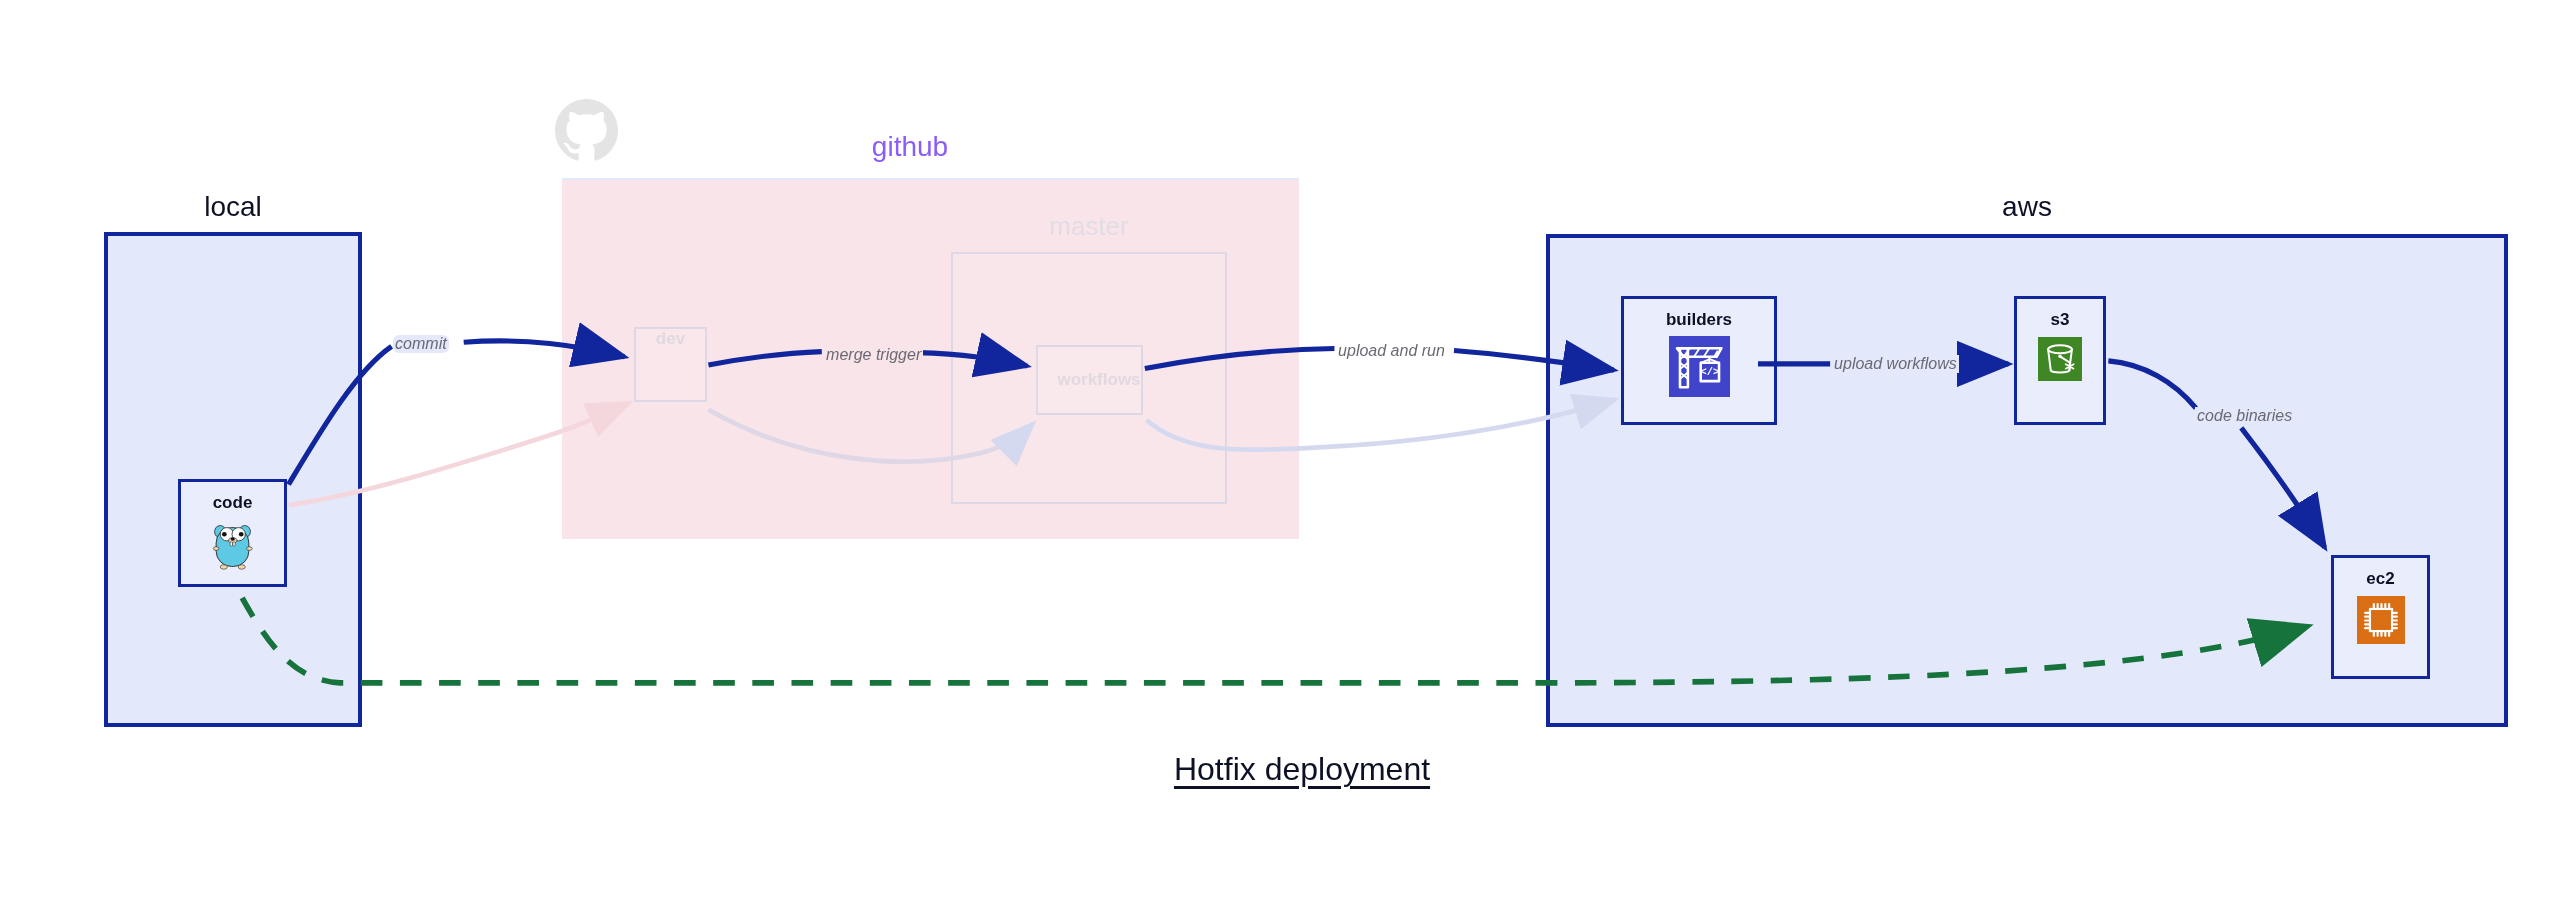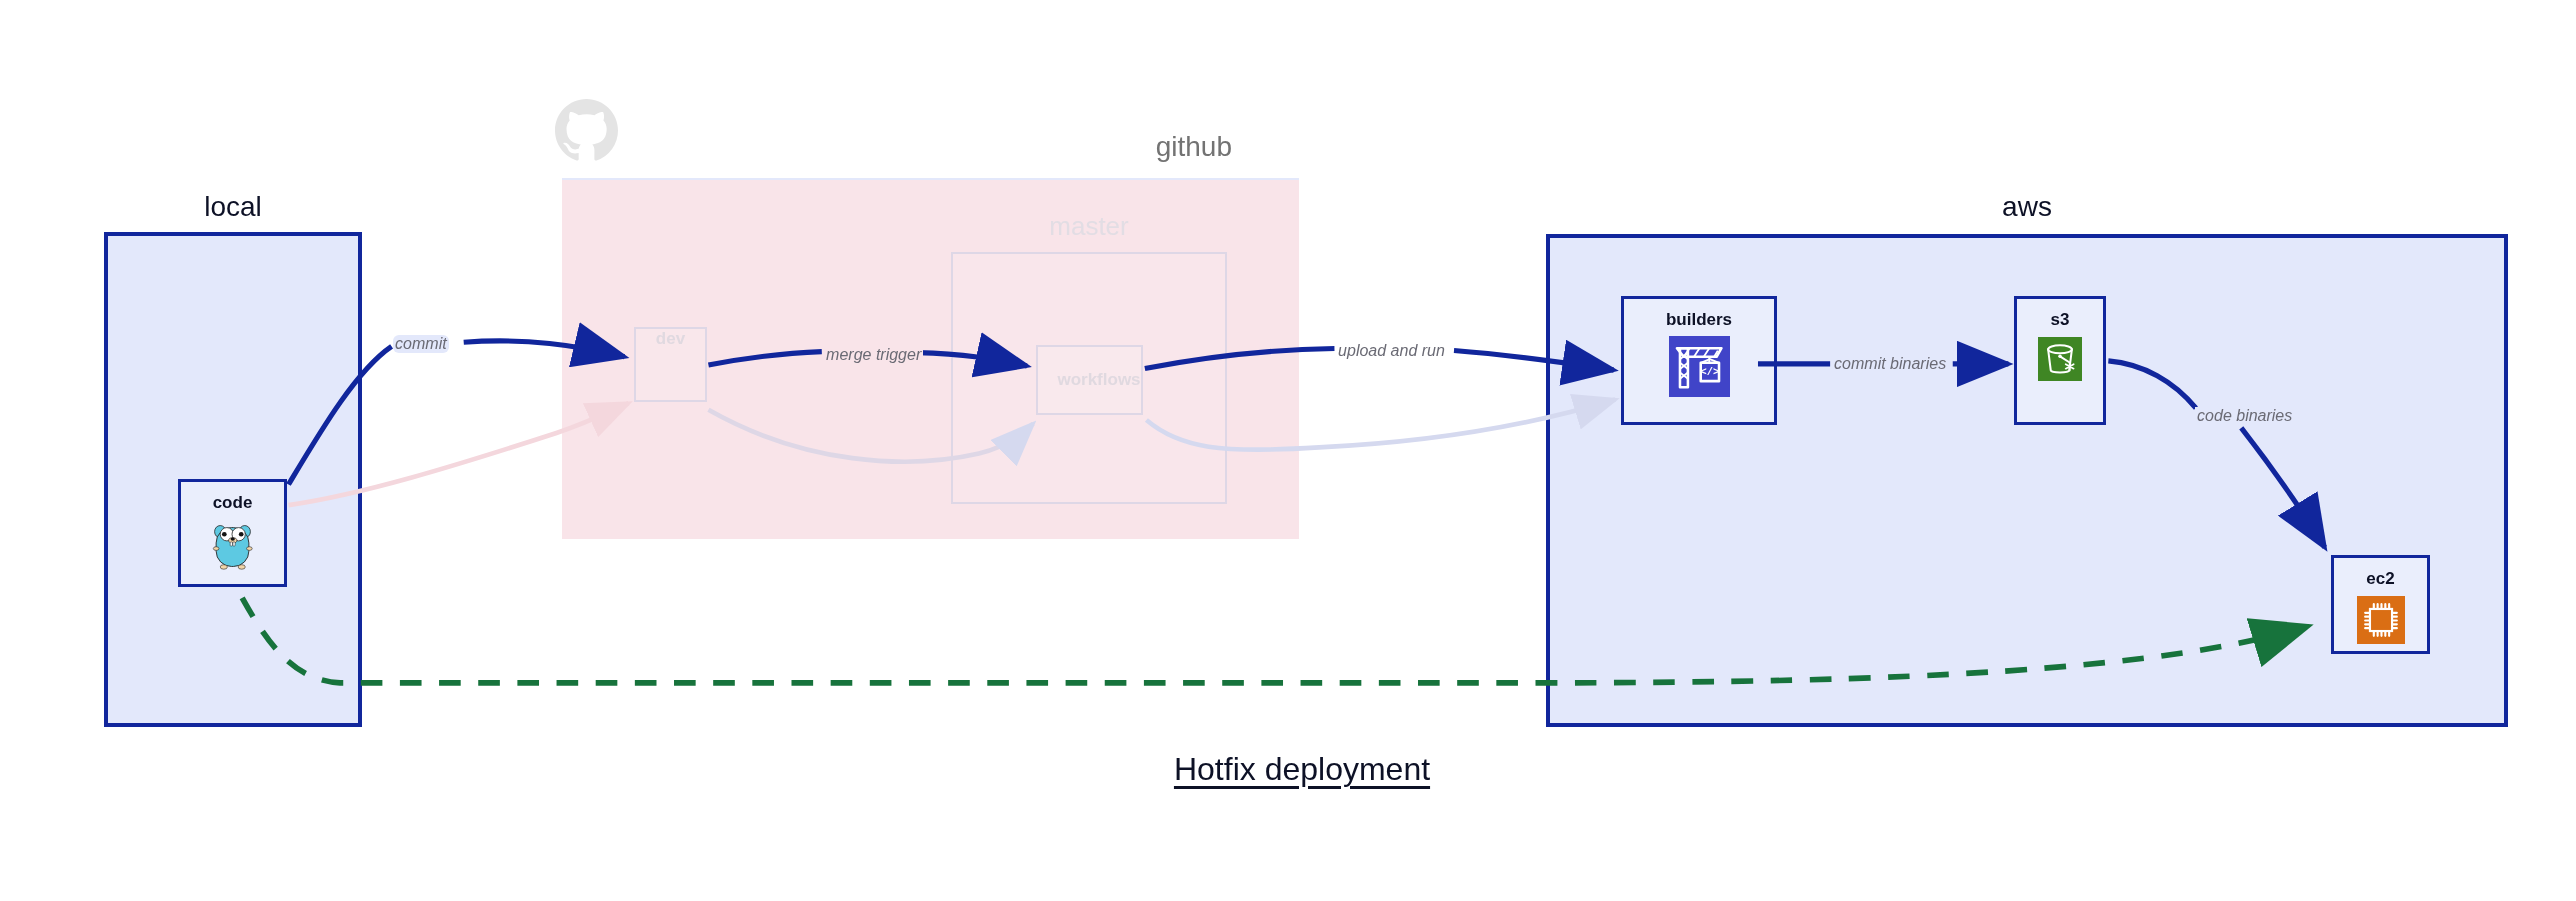--- a/index.html
+++ b/index.html
@@ -13,22 +13,22 @@
   
   .cluster{position:absolute;box-sizing:border-box;}
   .cluster-label{position:absolute;white-space:nowrap;text-align:center;}
 
   #cluster-local{left:104px;top:232px;width:258px;height:495px;
       background:#e3e8fb;border:4.1px solid #11269c;}
   #label-local{left:104px;top:191px;width:258px;font-size:28px;color:#0d1126;}
 
   #cluster-github{left:562px;top:178px;width:737px;height:361px;
       background:#f9e4e9;border-top:2.1px solid #e3e8fb;}
-  #label-github{left:536px;top:131px;width:737px;font-size:28px;color:#737373;
-      text-align:right;padding-right:41px;box-sizing:border-box;}
+  #label-github{left:562px;top:131px;width:737px;font-size:28px;color:#8b5cf6;
+      padding-right:41px;box-sizing:border-box;}
 
   #cluster-master{left:951px;top:252px;width:276px;height:252px;
       background:rgba(255,255,255,0.10);border:2.1px solid #ded7e6;}
   #label-master{left:951px;top:211px;width:276px;font-size:26px;color:#e2dde4;}
 
   #cluster-aws{left:1546px;top:234px;width:962px;height:493px;
       background:#e3e8fb;border:4.1px solid #11269c;}
   #label-aws{left:1546px;top:191px;width:962px;font-size:28px;color:#0d1126;}
 
   
@@ -48,21 +48,21 @@
 
   #node-dev{left:634px;top:327px;width:73px;height:75px;
       }
   #node-workflows{left:1036px;top:345px;width:107px;height:70px;
       justify-content:center;padding-left:19px;}
 
   #node-builders{left:1621px;top:296px;width:156px;height:129px;}
   #node-builders .node-icon{margin-top:6.2px;}
   #node-s3{left:2014px;top:296px;width:92px;height:129px;}
   #node-s3 .node-icon{margin-top:7.2px;}
-  #node-ec2{left:2331px;top:555px;width:99px;height:99px;}
+  #node-ec2{left:2331px;top:555px;width:99px;height:124px;}
   #node-ec2 .node-icon{margin-top:7.2px;}
 
   
   .edge-label{position:absolute;font-style:italic;font-size:16px;color:#6a6a74;
       white-space:nowrap;background:#ffffff;padding:0 2.1px;}
   .edge-label.on-pink{background:#f9e4e9;}
   .edge-label.on-blue{background:#e3e8fb;}
 
   #lbl-commit{left:393px;top:335px;border-radius:6px;}
   #lbl-merge{left:824px;top:346px;}
@@ -246,19 +246,19 @@
     <path d="M 4092,700 C 4160,706 4220,740 4262,792" fill="none" stroke="#11269c" stroke-width="10"></path>
     <path d="M 4350,830 C 4420,920 4480,1010 4512,1062" fill="none" stroke="#11269c" stroke-width="10" marker-end="url(#ah-blue)"></path>
 
     <path d="M 470,1160 C 520,1250 570,1320 660,1325
              L 2980,1325 C 3700,1325 4200,1300 4480,1215" fill="none" stroke="#17733c" stroke-width="11" stroke-dasharray="42 34" marker-end="url(#ah-green)"></path>
   </svg>
 
   <div class="edge-label on-blue" id="lbl-commit">commit</div>
   <div class="edge-label on-pink" id="lbl-merge">merge trigger</div>
   <div class="edge-label" id="lbl-upload-run">upload and run</div>
-  <div class="edge-label on-blue" id="lbl-upload-bin">commit binaries</div>
+  <div class="edge-label on-blue" id="lbl-upload-bin">upload workflows</div>
   <div class="edge-label on-blue" id="lbl-pull">code binaries</div>
 
   <div id="diagram-title">Hotfix deployment</div>
 
 </div>
 
 
 </body></html>

